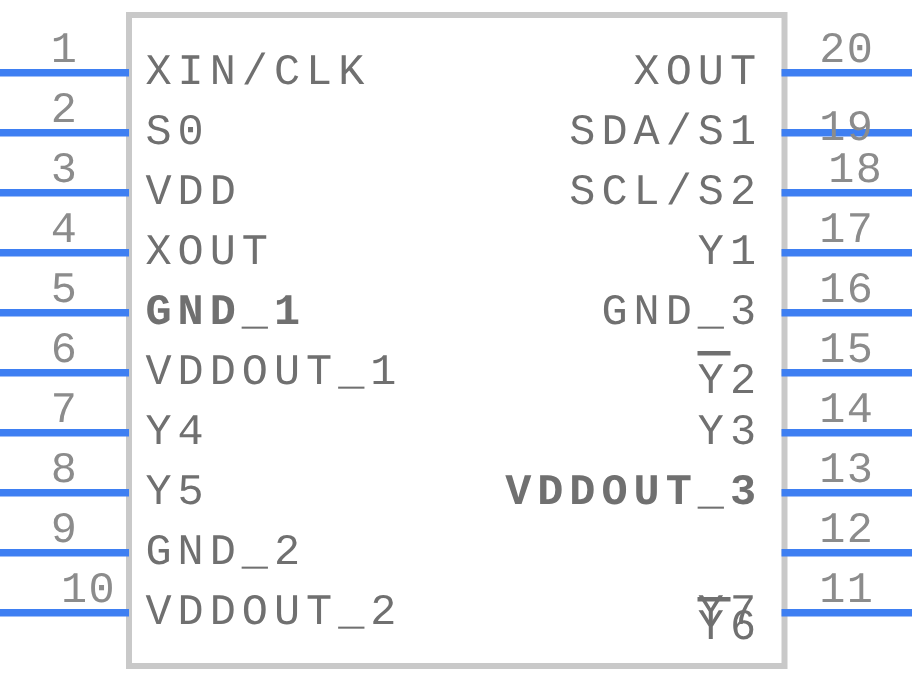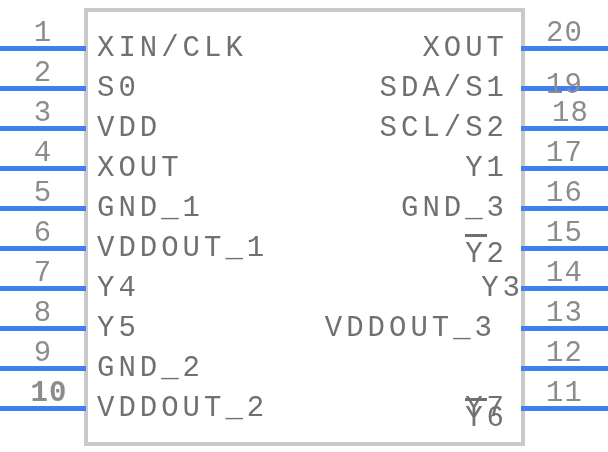--- a/index.html
+++ b/index.html
@@ -65,35 +65,35 @@
     <div class="pin-number" style="left: 0px; width: 86px; top: 59px;">2</div>
     <div class="pin-label" style="left: 97px; top: 74px;"><span>S0</span></div>
     <div class="pin-line" style="left: 0px; top: 126px; width: 86px;"></div>
     <div class="pin-number" style="left: 0px; width: 86px; top: 99px;">3</div>
     <div class="pin-label" style="left: 97px; top: 114px;"><span>VDD</span></div>
     <div class="pin-line" style="left: 0px; top: 166px; width: 86px;"></div>
     <div class="pin-number" style="left: 0px; width: 86px; top: 139px;">4</div>
     <div class="pin-label" style="left: 97px; top: 154px;"><span>XOUT</span></div>
     <div class="pin-line" style="left: 0px; top: 206px; width: 86px;"></div>
     <div class="pin-number" style="left: 0px; width: 86px; top: 179px;">5</div>
-    <div class="pin-label" style="left: 97px; top: 194px;"><span>GND_1</span></div>
+    <div class="pin-label" style="left: 97px; top: 194px; font-weight: bold;"><span>GND_1</span></div>
     <div class="pin-line" style="left: 0px; top: 246px; width: 86px;"></div>
     <div class="pin-number" style="left: 0px; width: 86px; top: 219px;">6</div>
     <div class="pin-label" style="left: 97px; top: 234px;"><span>VDDOUT_1</span></div>
     <div class="pin-line" style="left: 0px; top: 286px; width: 86px;"></div>
     <div class="pin-number" style="left: 0px; width: 86px; top: 259px;">7</div>
     <div class="pin-label" style="left: 97px; top: 274px;"><span>Y4</span></div>
     <div class="pin-line" style="left: 0px; top: 326px; width: 86px;"></div>
     <div class="pin-number" style="left: 0px; width: 86px; top: 299px;">8</div>
     <div class="pin-label" style="left: 97px; top: 314px;"><span>Y5</span></div>
     <div class="pin-line" style="left: 0px; top: 366px; width: 86px;"></div>
     <div class="pin-number" style="left: 0px; width: 86px; top: 339px;">9</div>
     <div class="pin-label" style="left: 97px; top: 354px;"><span>GND_2</span></div>
     <div class="pin-line" style="left: 0px; top: 406px; width: 86px;"></div>
-    <div class="pin-number" style="left: 6px; width: 86px; top: 379px; font-weight: bold;">10</div>
+    <div class="pin-number" style="left: 16px; width: 86px; top: 379px;">10</div>
     <div class="pin-label" style="left: 97px; top: 394px;"><span>VDDOUT_2</span></div>
     <div class="pin-line" style="left: 521px; top: 46px; width: 87px;"></div>
     <div class="pin-number" style="left: 521px; width: 87px; top: 19px;">20</div>
     <div class="pin-label" style="right: 100px; top: 34px; text-align: right;"><span>XOUT</span></div>
     <div class="pin-line" style="left: 521px; top: 86px; width: 87px;"></div>
     <div class="pin-number" style="left: 521px; width: 87px; top: 59px; margin-top: 12px;">19</div>
     <div class="pin-label" style="right: 100px; top: 74px; text-align: right;"><span>SDA/S1</span></div>
     <div class="pin-line" style="left: 521px; top: 126px; width: 87px;"></div>
     <div class="pin-number" style="left: 521px; width: 99px; top: 99px;">18</div>
     <div class="pin-label" style="right: 100px; top: 114px; text-align: left;"><span>SCL/S2</span></div>
@@ -101,23 +101,23 @@
     <div class="pin-number" style="left: 521px; width: 87px; top: 139px;">17</div>
     <div class="pin-label" style="right: 100px; top: 154px; text-align: right;"><span>Y1</span></div>
     <div class="pin-line" style="left: 521px; top: 206px; width: 87px;"></div>
     <div class="pin-number" style="left: 521px; width: 87px; top: 179px;">16</div>
     <div class="pin-label" style="right: 100px; top: 194px; text-align: right;"><span>GND_3</span></div>
     <div class="pin-line" style="left: 521px; top: 246px; width: 87px;"></div>
     <div class="pin-number" style="left: 521px; width: 87px; top: 219px;">15</div>
     <div class="pin-label" style="right: 100px; top: 234px; text-align: right;"><span class="bar">Y</span><span>2</span></div>
     <div class="pin-line" style="left: 521px; top: 286px; width: 87px;"></div>
     <div class="pin-number" style="left: 521px; width: 87px; top: 259px;">14</div>
-    <div class="pin-label" style="right: 84px; top: 274px; text-align: right;"><span>Y3</span></div>
+    <div class="pin-label" style="right: 100px; top: 274px; text-align: right;"><span>Y3</span></div>
     <div class="pin-line" style="left: 521px; top: 326px; width: 87px;"></div>
     <div class="pin-number" style="left: 521px; width: 87px; top: 299px;">13</div>
-    <div class="pin-label" style="right: 112px; top: 314px; text-align: left;"><span>VDDOUT_3</span></div>
+    <div class="pin-label" style="right: 100px; top: 314px; text-align: left; font-weight: bold;"><span>VDDOUT_3</span></div>
     <div class="pin-line" style="left: 521px; top: 366px; width: 87px;"></div>
     <div class="pin-number" style="left: 521px; width: 87px; top: 339px;">12</div>
     <div class="pin-label" style="right: 100px; top: 354px; text-align: right; margin-top: 44px;"><span class="bar">Y</span><span>6</span></div>
     <div class="pin-line" style="left: 521px; top: 406px; width: 87px;"></div>
     <div class="pin-number" style="left: 521px; width: 87px; top: 379px;">11</div>
     <div class="pin-label" style="right: 100px; top: 394px; text-align: right;"><span>Y7</span></div>
   </div>
 
 </body></html>

